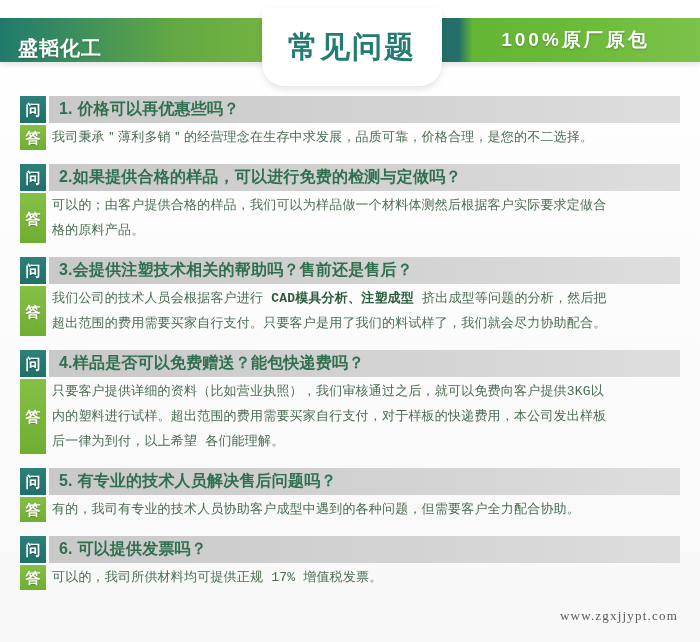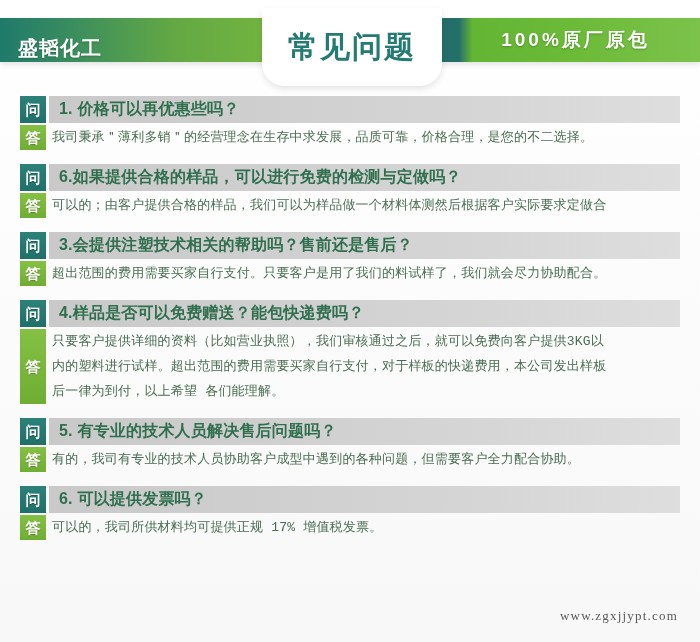--- a/index.html
+++ b/index.html
@@ -210,41 +210,43 @@
         <div class="answer-text">
           <div>我司秉承＂薄利多销＂的经营理念在生存中求发展，品质可靠，价格合理，是您的不二选择。</div>
         </div>
       </div>
     </div>
 
     <div class="faq-item">
       <div class="qa-row">
         <div class="badge badge-q">问</div>
         <div class="question-bar">
-          <span class="question-text">6.如果提供合格的样品，可以进行免费的检测与定做吗？</span>
+          <span class="question-text">2.如果提供合格的样品，可以进行免费的检测与定做吗？</span>
         </div>
       </div>
       <div class="answer-row">
         <div class="badge badge-a">答</div>
         <div class="answer-text">
           <div>可以的；由客户提供合格的样品，我们可以为样品做一个材料体测然后根据客户实际要求定做合</div>
+          <div>格的原料产品。</div>
         </div>
       </div>
     </div>
 
     <div class="faq-item">
       <div class="qa-row">
         <div class="badge badge-q">问</div>
         <div class="question-bar">
           <span class="question-text">3.会提供注塑技术相关的帮助吗？售前还是售后？</span>
         </div>
       </div>
       <div class="answer-row">
         <div class="badge badge-a">答</div>
         <div class="answer-text">
+          <div>我们公司的技术人员会根据客户进行 <b>CAD模具分析、注塑成型</b> 挤出成型等问题的分析，然后把</div>
           <div>超出范围的费用需要买家自行支付。只要客户是用了我们的料试样了，我们就会尽力协助配合。</div>
         </div>
       </div>
     </div>
 
     <div class="faq-item">
       <div class="qa-row">
         <div class="badge badge-q">问</div>
         <div class="question-bar">
           <span class="question-text">4.样品是否可以免费赠送？能包快递费吗？</span>

